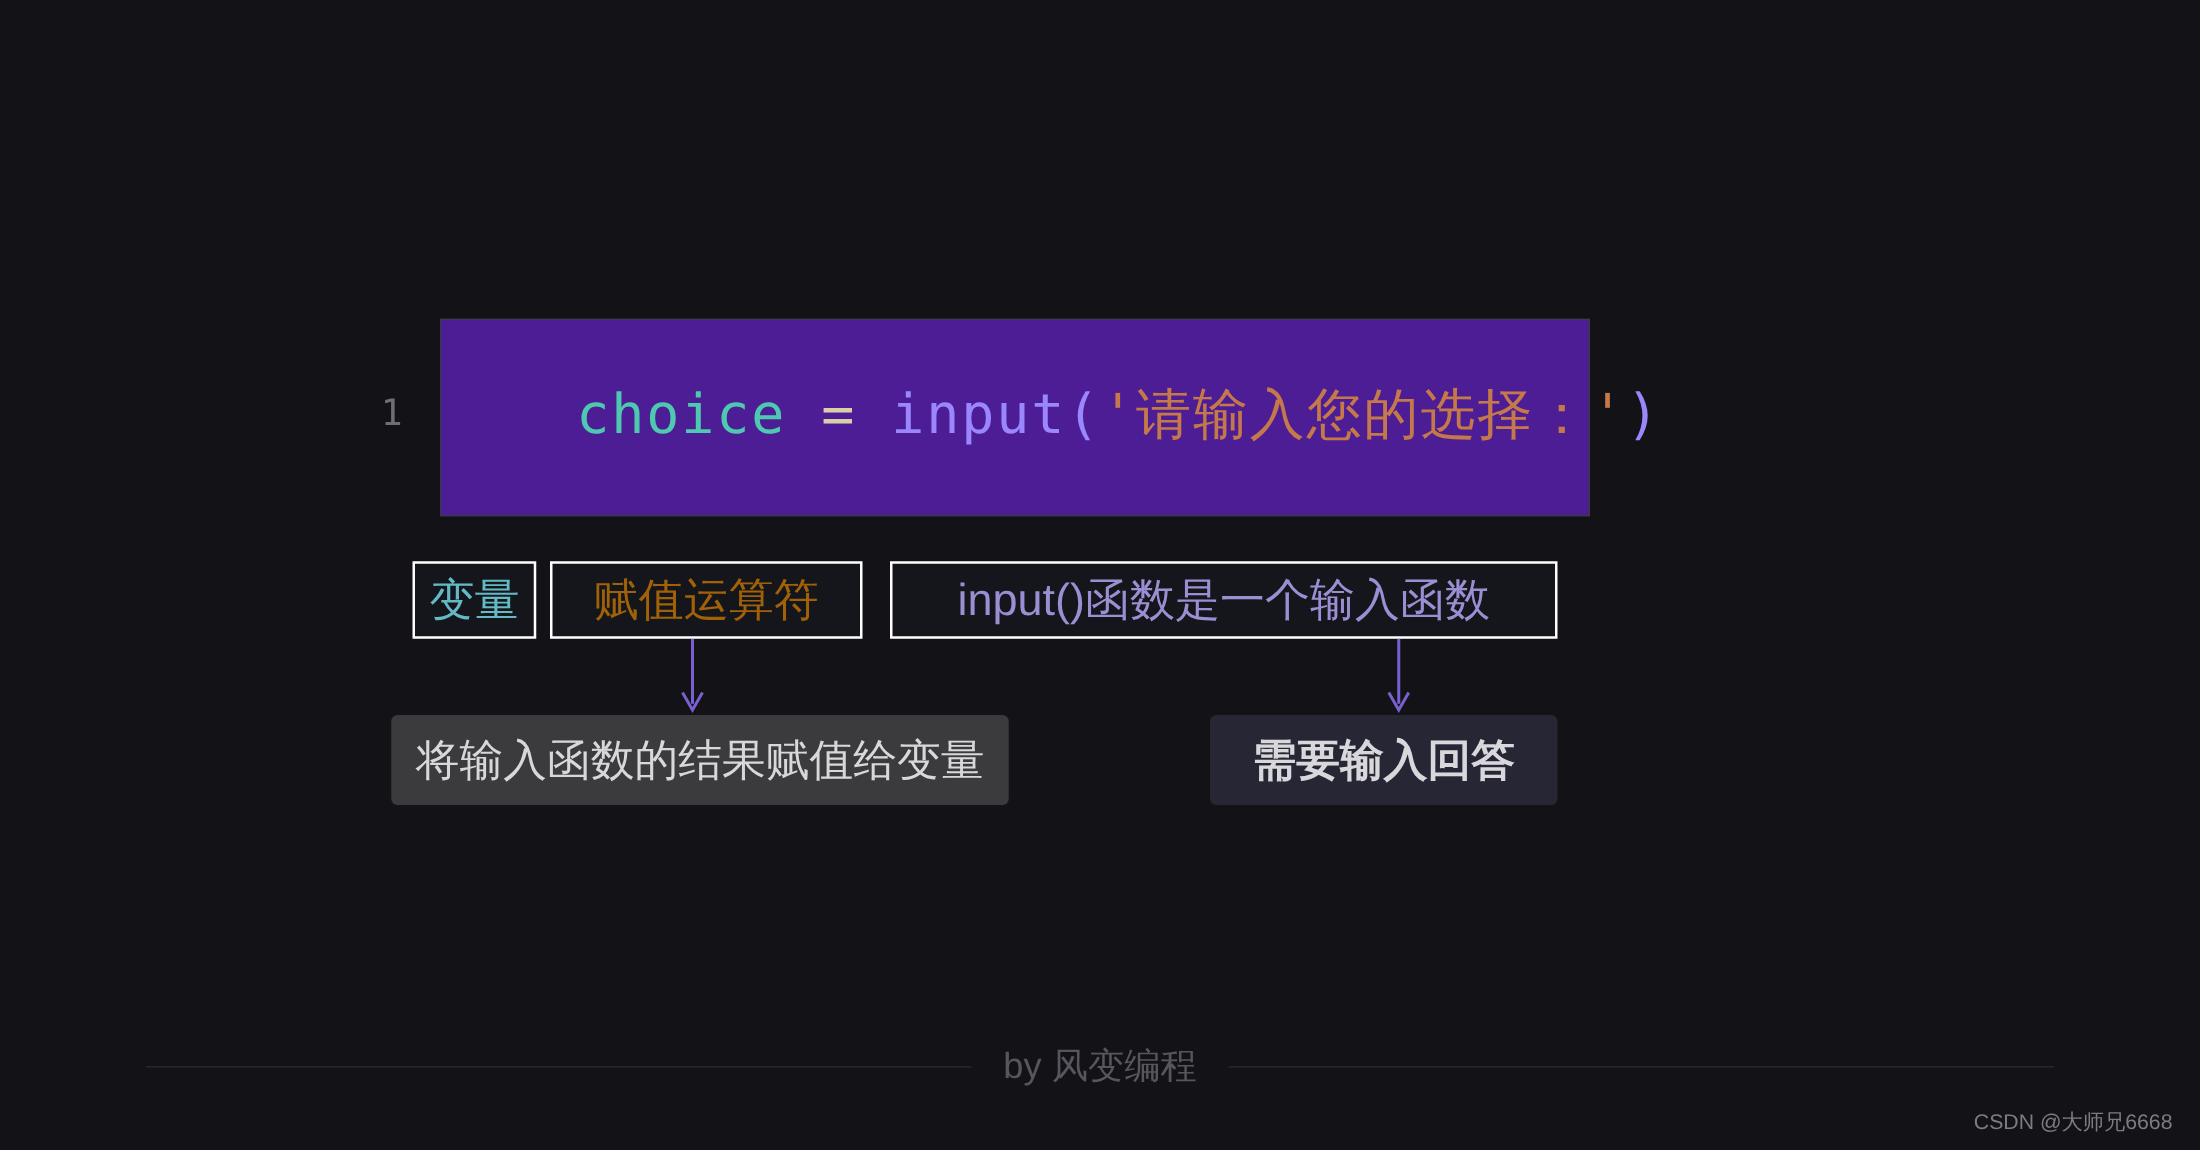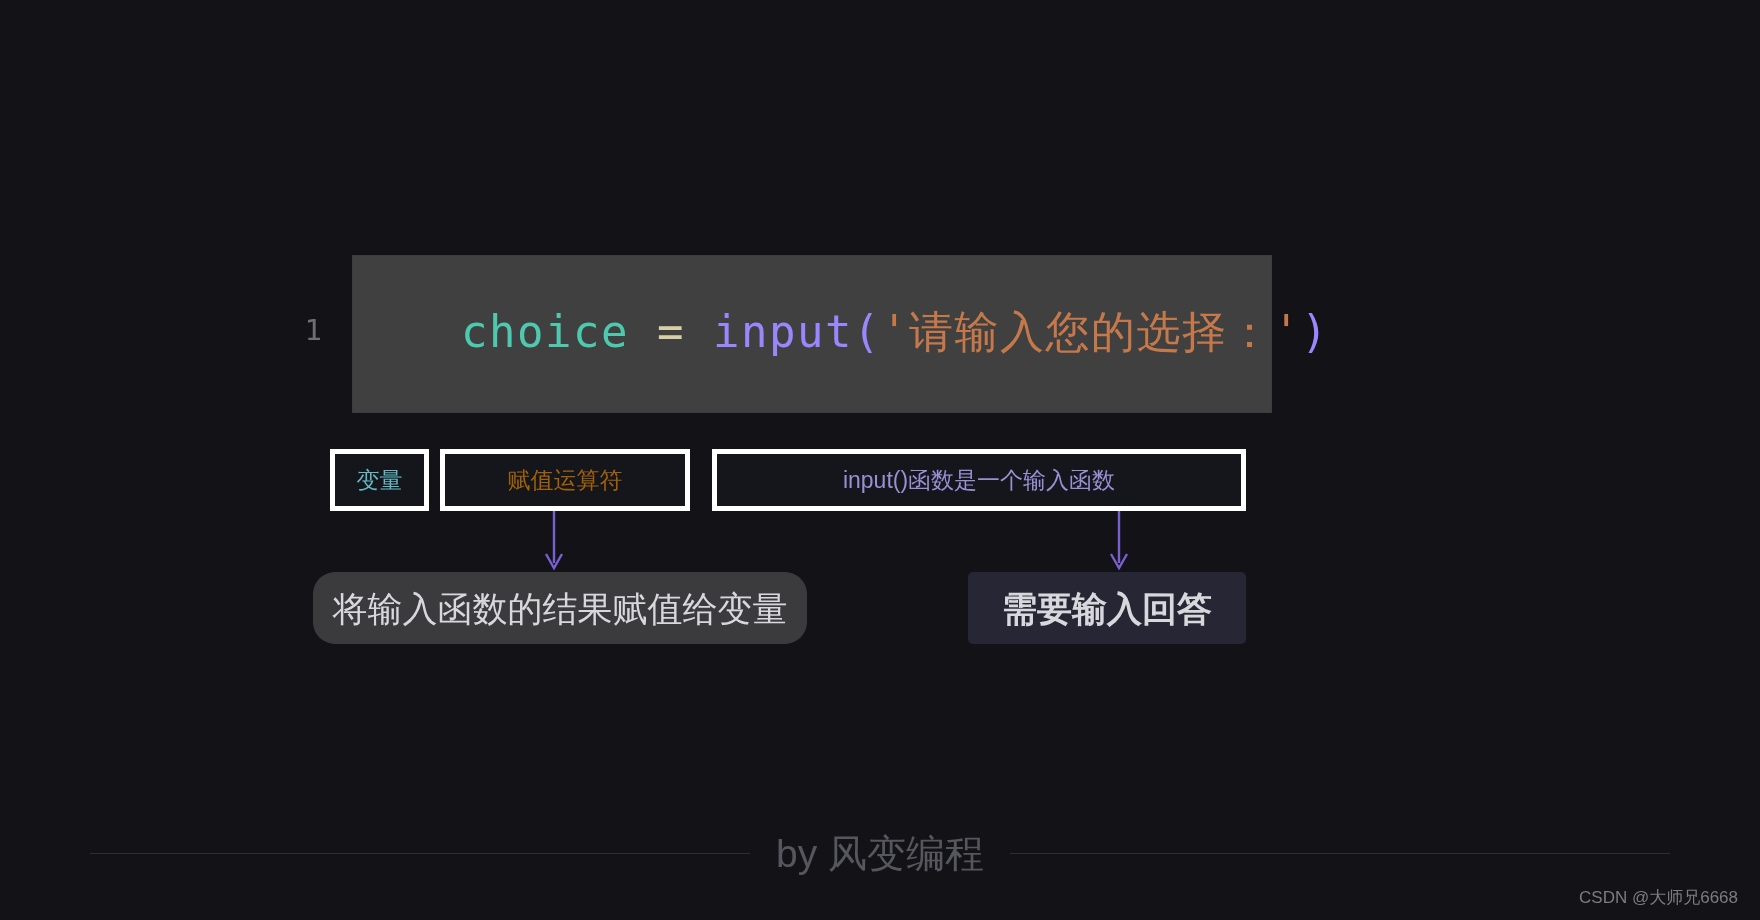--- a/index.html
+++ b/index.html
@@ -35,21 +35,21 @@
     font-size: 29px;
     line-height: 40px;
     letter-spacing: 0px;
   }
   #code-panel {
     position: absolute;
     left: 74px;
     top: 0px;
     width: 920px;
     height: 158px;
-    background: #404040;
+    background: #4c1d95;
     border: 1px solid #3b3b40;
     box-sizing: border-box;
   }
   #code-line {
     position: absolute;
     left: 108px;
     top: 48px;
     white-space: nowrap;
     font-family: "DejaVu Sans Mono", "Liberation Mono", monospace;
     font-size: 44px;
@@ -60,26 +60,26 @@
   .tok-op      { color: #d8cfa8; }
   .tok-fn      { color: #9a86fd; }
   .tok-paren   { color: #9a86fd; }
   .tok-str     { color: #c5794b; }
   .tok-space   { color: transparent; }
 
   
   .label-box {
     position: absolute;
     box-sizing: border-box;
-    border: 5px solid #ffffff;
+    border: 2px solid #ffffff;
     background: #15151c;
     display: flex;
     align-items: center;
     justify-content: center;
-    font-size: 23px;
+    font-size: 36px;
     line-height: 1;
     white-space: nowrap;
   }
   #label-variable {
     left: 330px; top: 449px; width: 99px; height: 62px;
     color: #63b9c4;
   }
   #label-assign {
     left: 440px; top: 449px; width: 250px; height: 62px;
     color: #a16207;
@@ -104,21 +104,20 @@
     align-items: center;
     justify-content: center;
     font-size: 35px;
     line-height: 1;
     white-space: nowrap;
     color: #d8d8dc;
   }
   #desc-assign {
     left: 313px; top: 572px; width: 494px; height: 72px;
     background: #3b3b3d;
-    border-radius: 22px;
   }
   #desc-input {
     left: 968px; top: 572px; width: 278px; height: 72px;
     background: #262635;
     font-weight: bold;
   }
 
   
   #footer {
     position: absolute;
@@ -131,21 +130,21 @@
     justify-content: center;
   }
   .footer-rule {
     height: 1px;
     background: #2e2e33;
   }
   #footer-rule-left  { width: 660px; }
   #footer-rule-right { width: 660px; }
   #footer-text {
     color: #56565e;
-    font-size: 39px;
+    font-size: 29px;
     line-height: 1;
     padding: 0 26px;
     white-space: nowrap;
   }
 
   
   #watermark {
     position: absolute;
     right: 22px;
     bottom: 14px;

